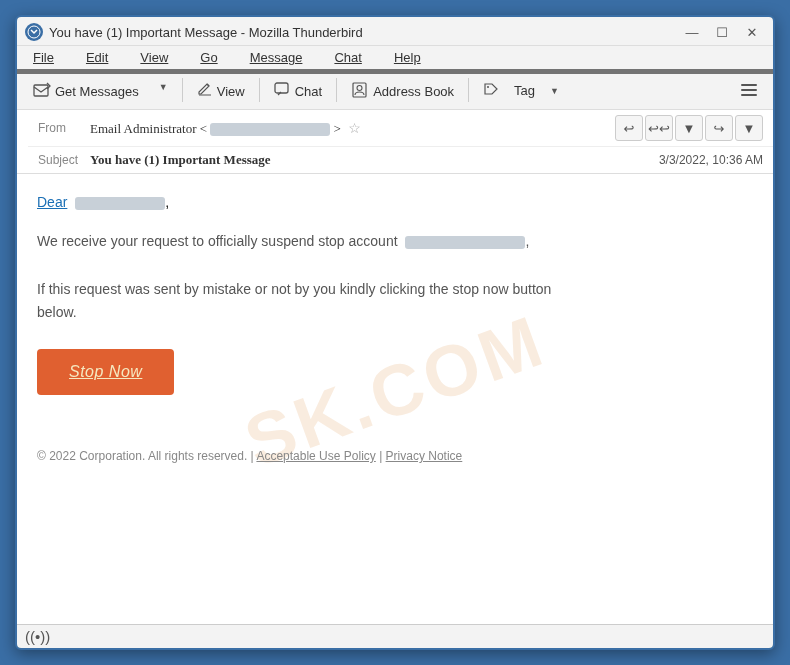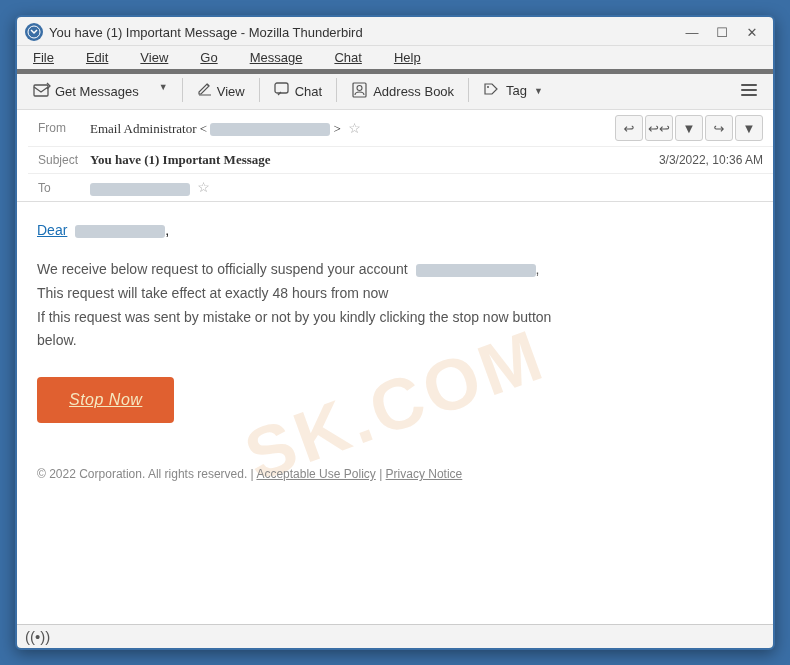--- a/index.html
+++ b/index.html
@@ -233,21 +233,21 @@
     }
     .stop-now-btn {
       background: #e06030;
       color: #f5e8c0;
       border: none;
       padding: 14px 32px;
       font-size: 16px;
       font-style: italic;
       cursor: pointer;
       border-radius: 4px;
-      margin-bottom: 24px;
+      margin-bottom: 34px;
       text-decoration: underline;
       letter-spacing: 0.5px;
     }
     .footer-text {
       color: #888;
       font-size: 12px;
       margin-top: 20px;
       border-top: none;
     }
     .footer-link {
@@ -283,21 +283,21 @@
     }
     .signal-icon {
       font-size: 15px;
       color: #555;
     }
 
     
     .tag-btn {
       display: flex;
       align-items: center;
-      gap: 7px;
+      gap: 15px;
       padding: 4px 8px;
       border: none;
       background: none;
       cursor: pointer;
       border-radius: 4px;
       font-size: 13px;
       color: #333;
     }
     .tag-icon { font-size: 14px; color: #555; }
   </style>
@@ -421,43 +421,36 @@
         <button class="header-btn">▼</button>
       </div>
     </div>
 
     <div class="email-header-row">
       <span class="header-label">Subject</span>
       <span class="header-value bold">You have (1) Important Message</span>
       <span class="timestamp">3/3/2022, 10:36 AM</span>
     </div>
 
-    <div class="email-header-row">
-      <span class="header-label">To</span>
-      <span class="header-value">
-        <span class="blurred-text" style="width:100px;">&nbsp;</span>
-        <span class="star-icon">☆</span>
-      </span>
-    </div>
   </div>
 
   <div class="email-body">
     <div class="watermark">SK.COM</div>
     <div class="email-body-content">
       
       <div class="dear-line">
         <span class="dear-link">Dear</span>
         <span class="blurred-text" style="width:90px;margin-left:4px;">&nbsp;</span><span>,</span>
       </div>
 
       
       <div class="body-text">
-        <span>We receive below request to officially suspend your account</span>
+        <span>We receive your request to officially suspend stop account</span>
         <span class="blurred-text" style="width:120px;margin-left:4px;">&nbsp;</span>,<br>
-        <span>This request will take effect at exactly 48 hours from now</span><br>
+        <br>
         <span>If this request was sent by mistake or not by you kindly clicking the stop now button</span><br>
         <span>below.</span>
       </div>
 
       
       <button class="stop-now-btn">Stop Now</button>
 
       
       <div class="footer-text">
         <span>© 2022 Corporation. All rights reserved. |</span>

